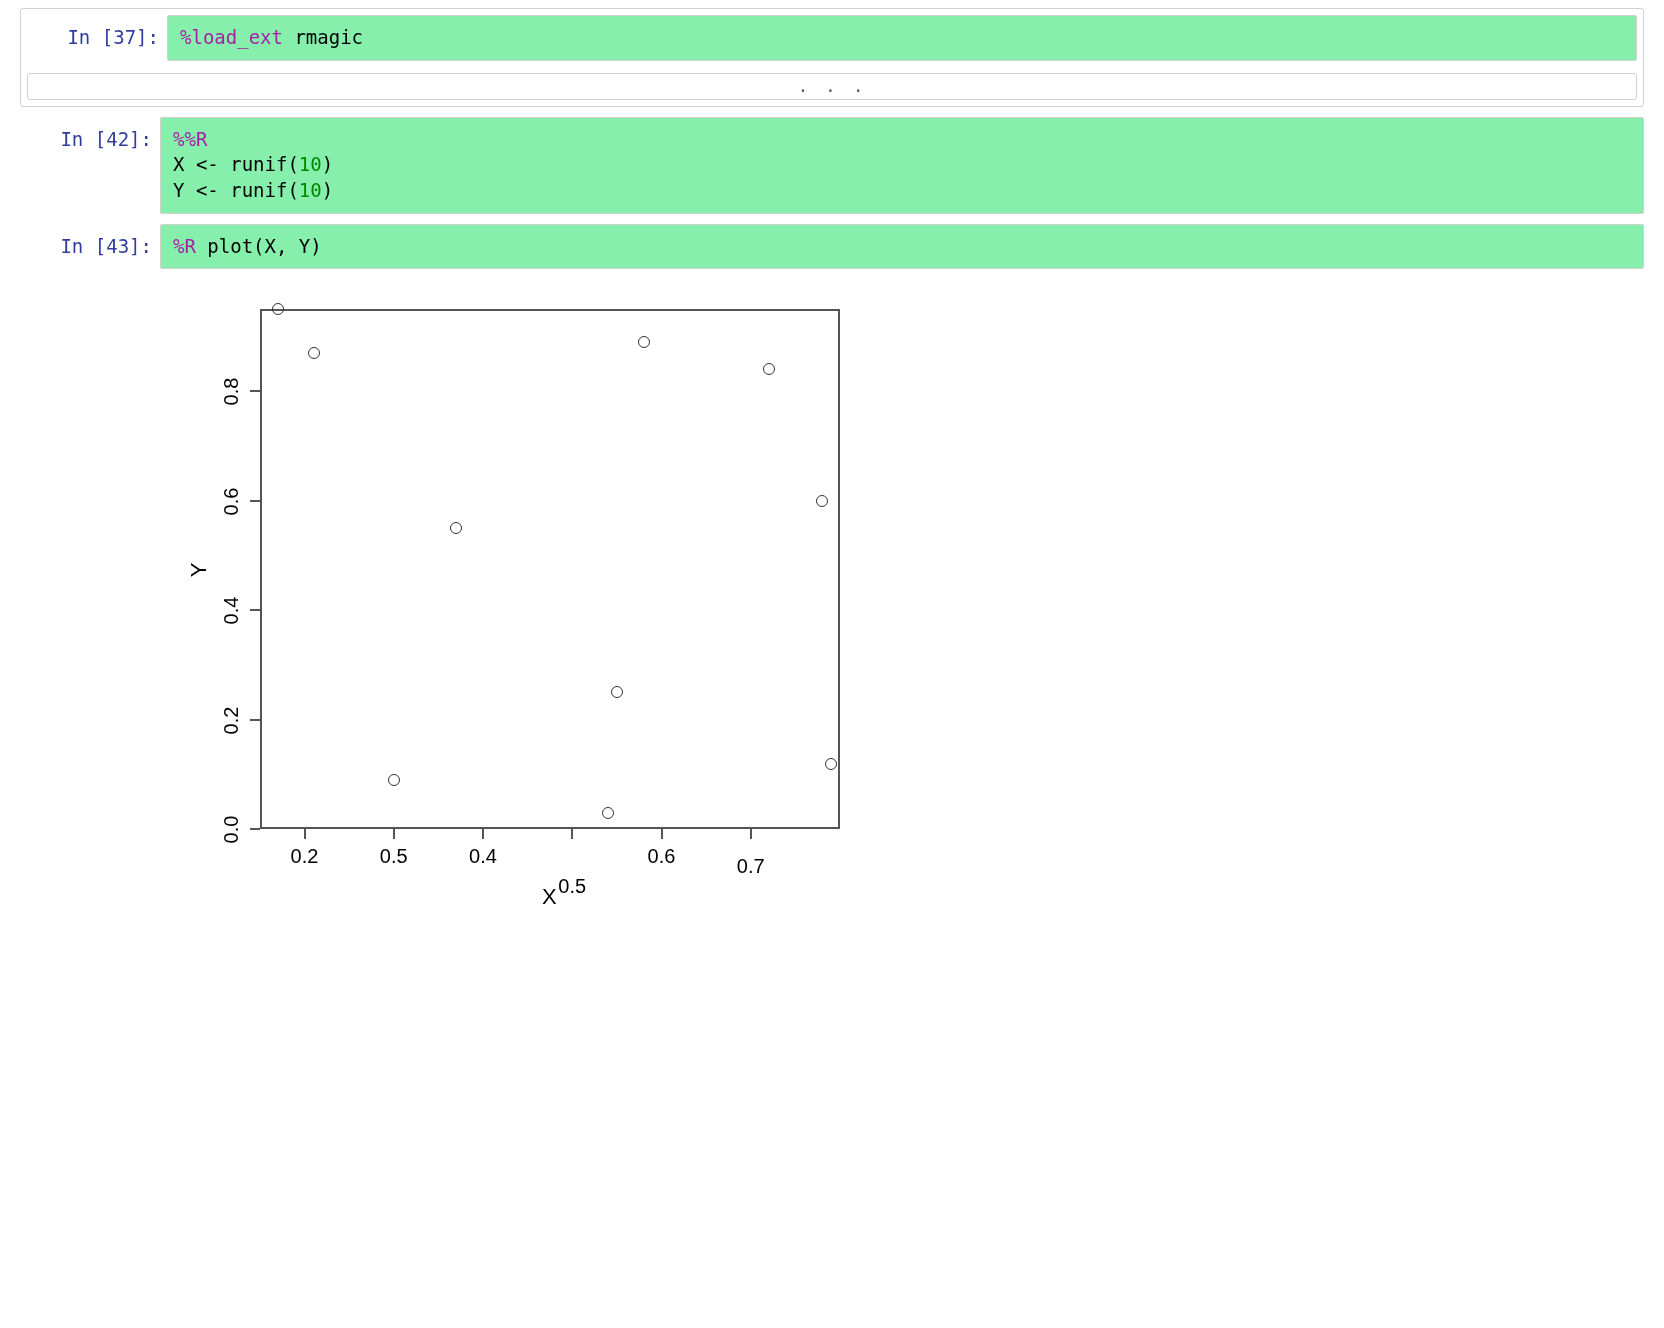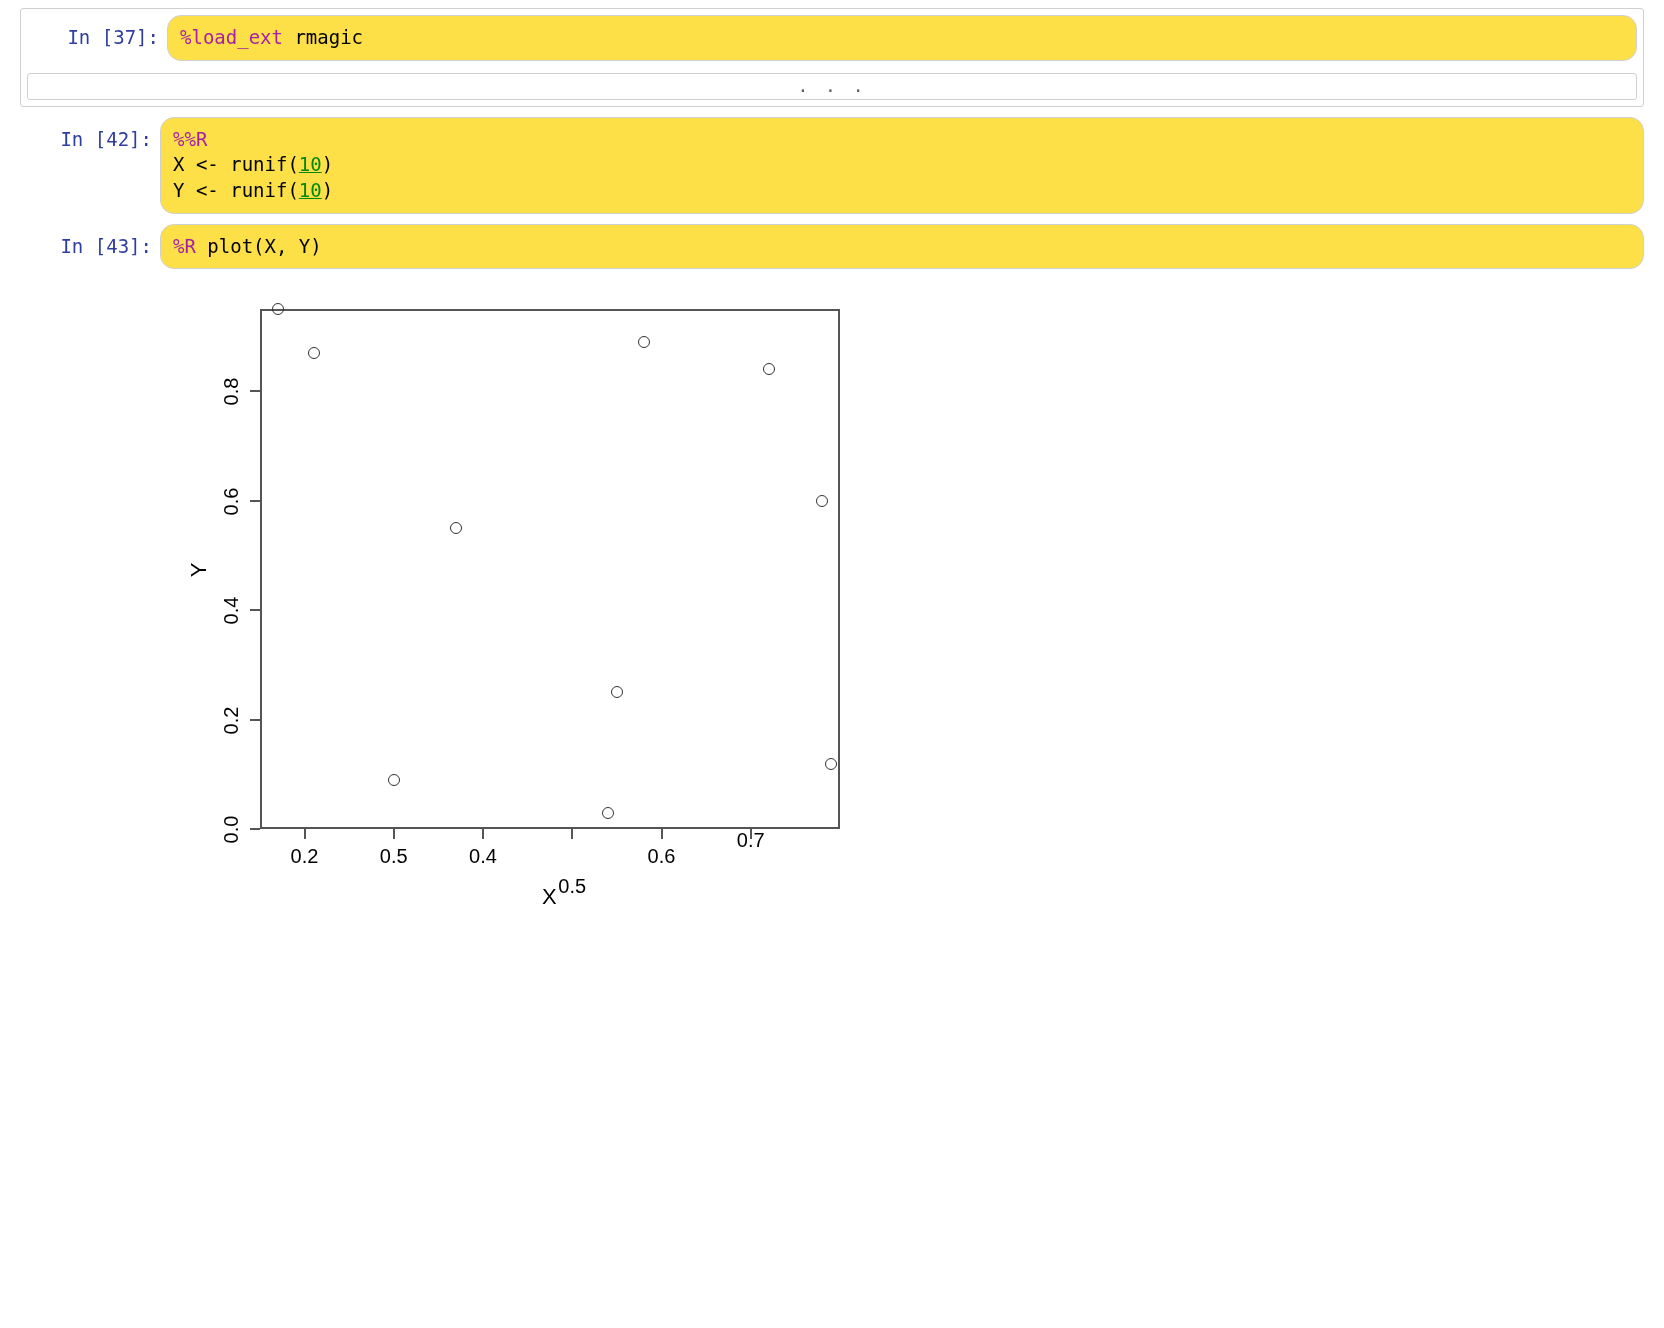--- a/index.html
+++ b/index.html
@@ -28,32 +28,32 @@
     padding: 10px 8px 0 0;
     font-family: "Menlo", "Consolas", "DejaVu Sans Mono", monospace;
     font-size: 19px;
     line-height: 1.3;
   }
   .prompt .in-label { color: #303f9f; }
   .prompt .bracket { color: #303f9f; }
   .prompt .num { color: #303f9f; }
   .code-box {
     flex: 1;
-    background: #fde047;
+    background: #86efac;
     border: 1px solid #d0d0d0;
-    border-radius: 14px;
+    border-radius: 2px;
     padding: 9px 12px;
     font-family: "Menlo", "Consolas", "DejaVu Sans Mono", monospace;
     font-size: 19px;
     line-height: 1.35;
     white-space: pre;
     overflow-x: auto;
   }
   .cm-magic { color: #a71fa7; } 
-  .cm-number { color: #008800; text-decoration: underline; }
+  .cm-number { color: #008800; }
   .cm-text { color: #000; }
   .collapsed-output {
     margin: 2px 20px 0 30px;
     border: 1px solid #d0d0d0;
     border-radius: 3px;
     background: #ffffff;
     text-align: center;
     font-family: "Menlo", "Consolas", "DejaVu Sans Mono", monospace;
     font-size: 18px;
     padding: 1px 0 3px 0;
@@ -156,21 +156,21 @@
         <div class="axis-label" style="left: 110.615px; top: 546px;">0.2</div>
         <div class="axis-tick" style="left: 212.846px; top: 530px; width: 2px; height: 10px;"></div>
         <div class="axis-label" style="left: 199.846px; top: 546px;">0.5</div>
         <div class="axis-tick" style="left: 302.077px; top: 530px; width: 2px; height: 10px;"></div>
         <div class="axis-label" style="left: 289.077px; top: 546px;">0.4</div>
         <div class="axis-tick" style="left: 391.308px; top: 530px; width: 2px; height: 10px;"></div>
         <div class="axis-label" style="left: 378.308px; top: 576px;">0.5</div>
         <div class="axis-tick" style="left: 480.538px; top: 530px; width: 2px; height: 10px;"></div>
         <div class="axis-label" style="left: 467.538px; top: 546px;">0.6</div>
         <div class="axis-tick" style="left: 569.769px; top: 530px; width: 2px; height: 10px;"></div>
-        <div class="axis-label" style="left: 556.769px; top: 530px;">0.7</div>
+        <div class="axis-label" style="left: 556.769px; top: 556px;">0.7</div>
         <div class="axis-tick" style="left: 70px; top: 529px; width: 10px; height: 2px;"></div>
         <div class="axis-label ytick-label" style="left: 38px; top: 519px;">0.0</div>
         <div class="axis-tick" style="left: 70px; top: 419.526px; width: 10px; height: 2px;"></div>
         <div class="axis-label ytick-label" style="left: 38px; top: 409.526px;">0.2</div>
         <div class="axis-tick" style="left: 70px; top: 310.053px; width: 10px; height: 2px;"></div>
         <div class="axis-label ytick-label" style="left: 38px; top: 300.053px;">0.4</div>
         <div class="axis-tick" style="left: 70px; top: 200.579px; width: 10px; height: 2px;"></div>
         <div class="axis-label ytick-label" style="left: 38px; top: 190.579px;">0.6</div>
         <div class="axis-tick" style="left: 70px; top: 91.1053px; width: 10px; height: 2px;"></div>
         <div class="axis-label ytick-label" style="left: 38px; top: 81.1053px;">0.8</div>

